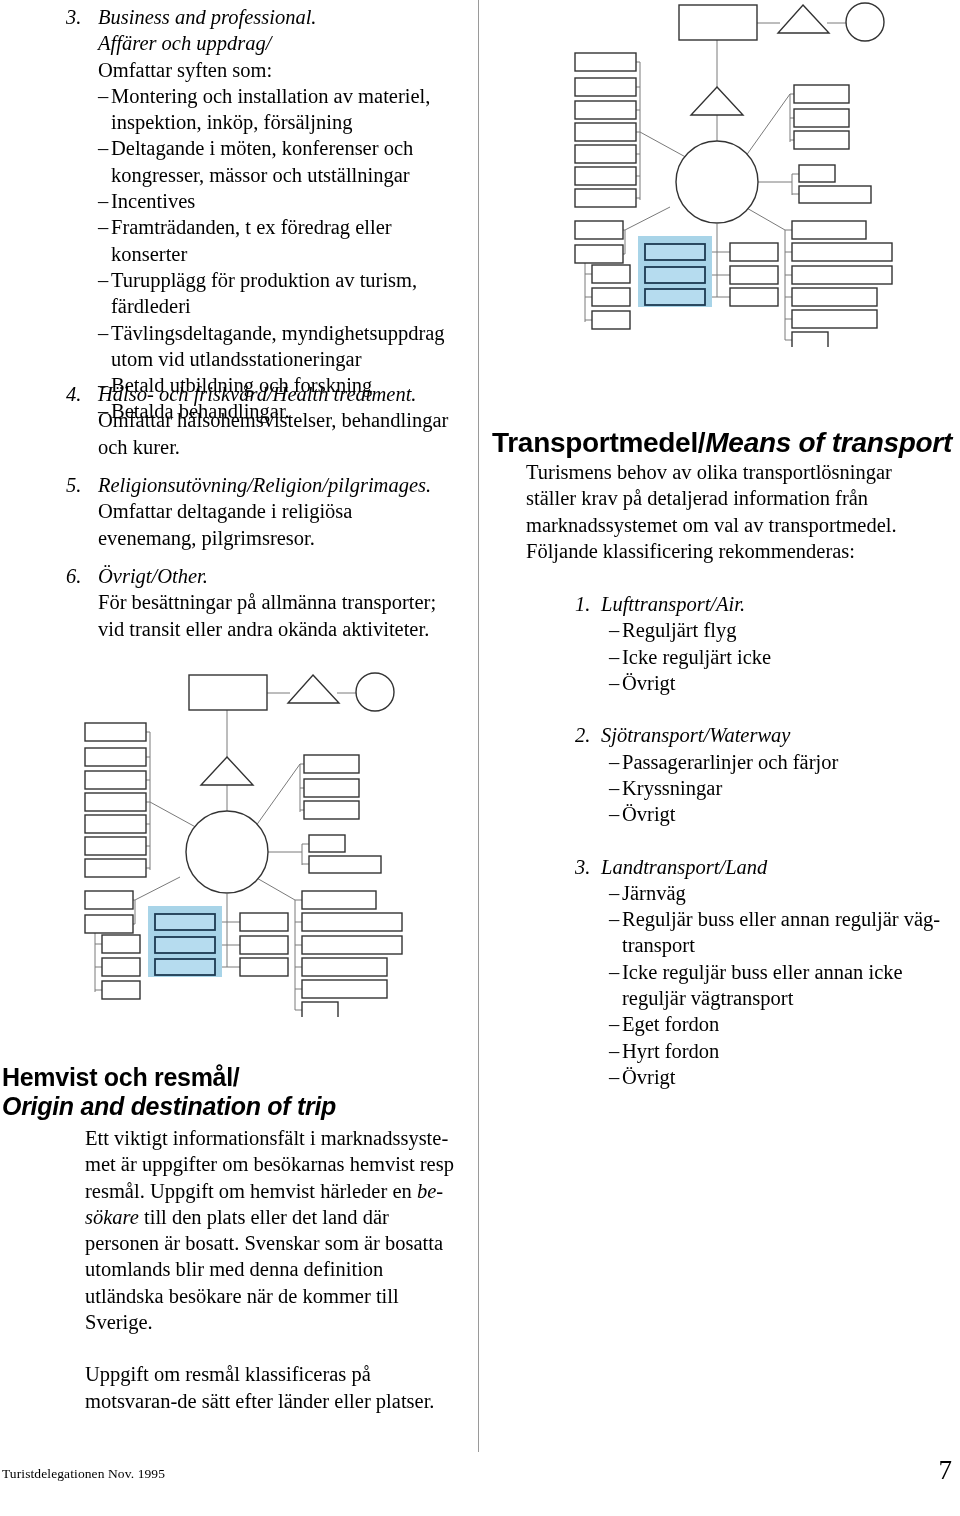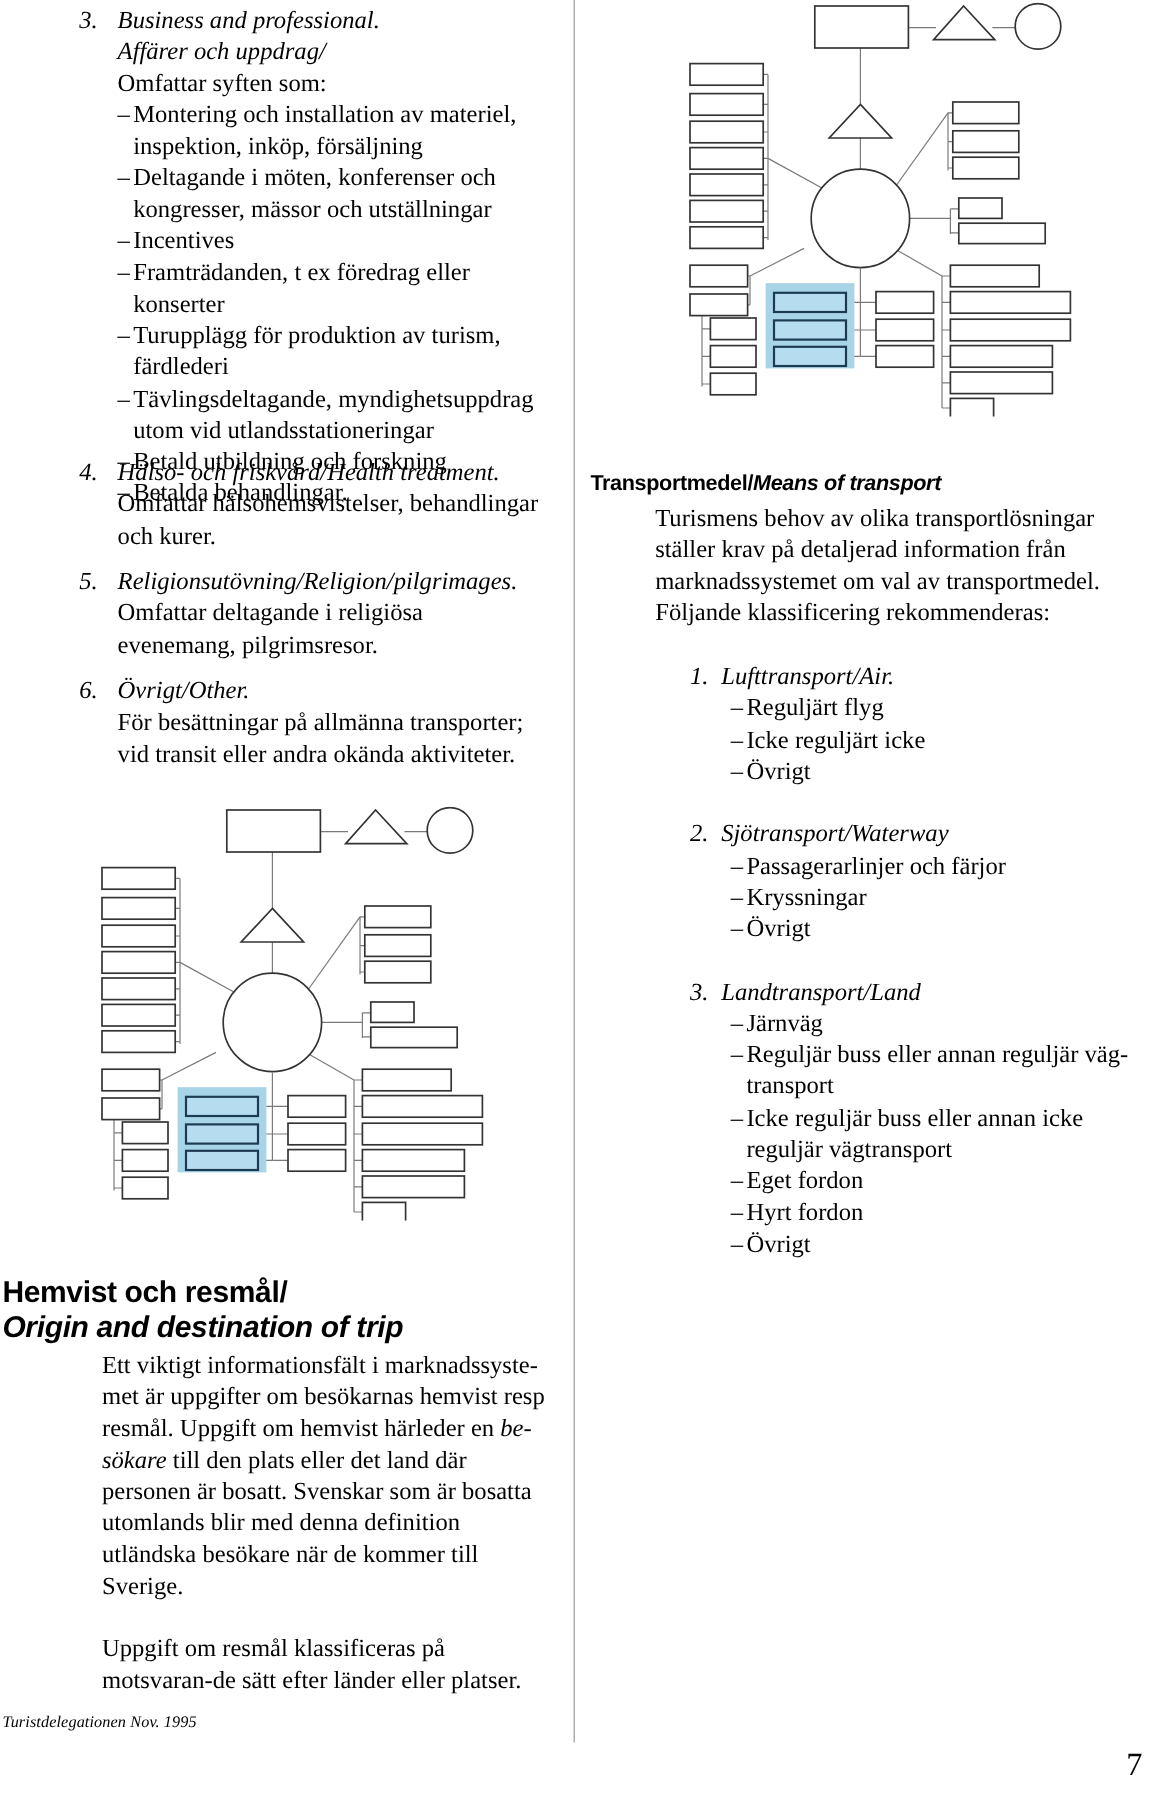--- a/index.html
+++ b/index.html
@@ -30,22 +30,22 @@
 
   
   .head{
     font-family:"Liberation Sans","DejaVu Sans",sans-serif;
     font-weight:bold;
     letter-spacing:-0.3px;
   }
   .head .en{font-style:italic;}
 
   .footer-left{
-    position:absolute;left:2px;top:1427px;
-    font-style:italic;font-size:13.5px;letter-spacing:.1px;
+    position:absolute;left:2px;top:1466px;
+    font-size:13.5px;letter-spacing:.1px;
   }
   .footer-right{
     position:absolute;right:8px;top:1455px;
     font-size:27px;
   }
 
   
   .diagram{position:absolute;}
   .diagram svg{display:block;}
 </style>
@@ -117,25 +117,25 @@
   <div class="tblock" style="left:66px;top:563px;width:390px;font-size:20.5px;line-height:26.3px;">
     <div style="position:relative;padding-left:32px;">
       <span style="position:absolute;left:0;top:0;font-style:italic;">6.</span>
       <div class="it">Övrigt/Other.</div>
       <div>För besättningar på allmänna transporter; vid transit eller andra okända aktiviteter.</div>
     </div>
   </div>
 
   <div class="tblock" style="left:492px;top:388px;width:462px;">
 
-    <div class="head" style="font-size:18px;line-height:29px;">
+    <div class="head" style="font-size:28px;line-height:29px;margin-top:40px;">
       <span>Transportmedel/</span><span class="en">Means of transport</span>
     </div>
 
-    <div style="margin-left:54px;width:378px;font-size:20.5px;line-height:26.3px;margin-top:2px;">Turismens behov av olika transportlösningar ställer krav på detaljerad information från marknadssystemet om val av transportmedel. Följande klassificering rekommenderas:</div>
+    <div style="margin-left:34px;width:378px;font-size:20.5px;line-height:26.3px;margin-top:2px;">Turismens behov av olika transportlösningar ställer krav på detaljerad information från marknadssystemet om val av transportmedel. Följande klassificering rekommenderas:</div>
 
     <div style="margin-left:83px;margin-top:27px;font-size:20.5px;line-height:26.3px;">
       <div style="position:relative;padding-left:26px;">
         <span style="position:absolute;left:0;top:0;font-style:italic;">1.</span>
         <div class="it">Lufttransport/Air.</div>
         <div class="dashrow" style="margin-left:8px;">
           <span class="dash">–</span>
           <span>Reguljärt flyg</span>
         </div>
         <div class="dashrow" style="margin-left:8px;">

